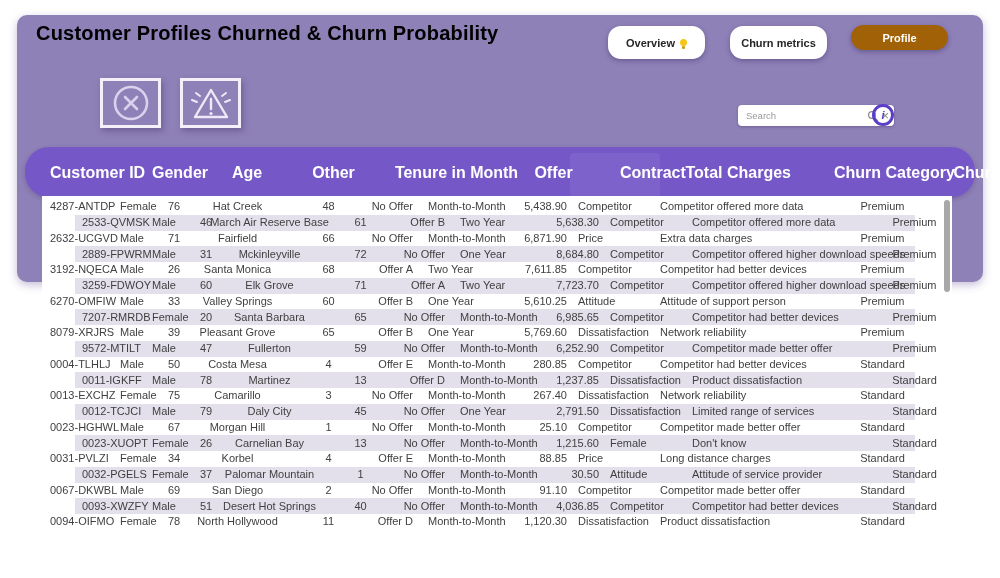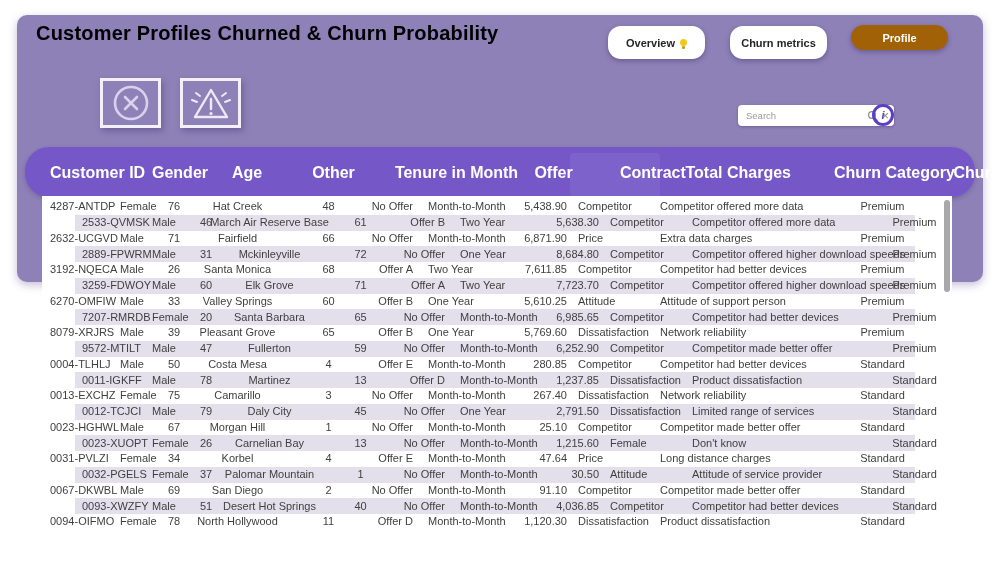--- a/index.html
+++ b/index.html
@@ -378,21 +378,21 @@
       <div class="cell">Standard</div>
     </div>
     <div class="grid row odd">
       <div class="cell">0031-PVLZI</div>
       <div class="cell">Female</div>
       <div class="cell">34</div>
       <div class="cell">Korbel</div>
       <div class="cell">4</div>
       <div class="cell">Offer E</div>
       <div class="cell">Month-to-Month</div>
-      <div class="cell">47.64</div>
+      <div class="cell">88.85</div>
       <div class="cell">Price</div>
       <div class="cell">Long distance charges</div>
       <div class="cell">Standard</div>
     </div>
     <div class="grid row even">
       <div class="cell">0032-PGELS</div>
       <div class="cell">Female</div>
       <div class="cell">37</div>
       <div class="cell">Palomar Mountain</div>
       <div class="cell">1</div>

